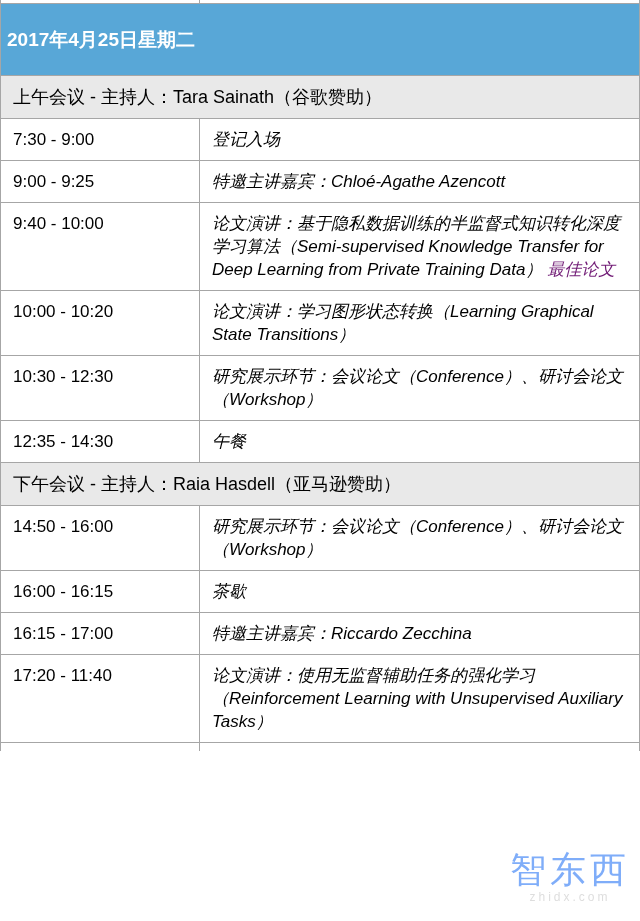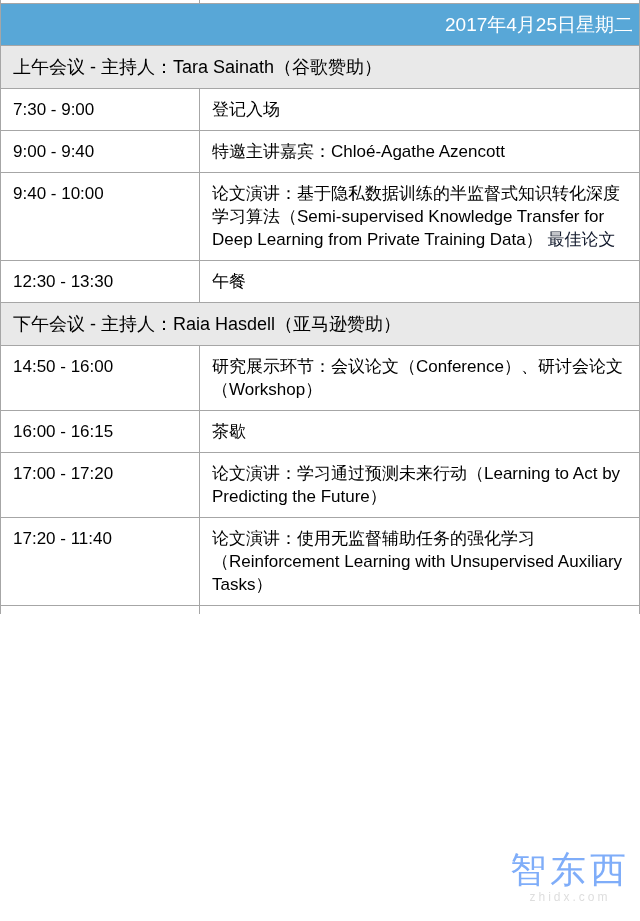--- a/index.html
+++ b/index.html
@@ -36,42 +36,43 @@
   }
   tr.sliver-bottom td {
     height: 8px;
     padding: 0;
     border-bottom: none;
     background: #ffffff;
   }
   tr.title-row td {
     background: #58a7d7;
     color: #ffffff;
-    font-weight: normal;
+    font-weight: bold;
     font-size: 19px;
-    text-align: right;
-    padding: 9px 6px;
+    text-align: left;
+    padding: 24px 6px;
     line-height: 23px;
   }
   tr.section-row td {
     background: #e9e9e9;
     font-size: 18px;
     padding: 10px 10px 10px 12px;
     line-height: 22px;
   }
   td.time-cell {
     padding-left: 13px;
     margin-top: 29px;
   }
   td.desc-cell {
     padding-left: 10px;
     padding-right: 12px;
+    font-style: italic;
   }
   a.best-paper {
-    color: #0f172a;
+    color: #701a75;
     text-decoration: none;
     cursor: pointer;
   }
   .watermark {
     position: absolute;
     right: 10px;
     top: 850px;
     text-align: center;
     pointer-events: none;
     opacity: 0.65;
@@ -112,56 +113,64 @@
   <tr class="section-row">
     <td colspan="2">上午会议 - 主持人：Tara Sainath（谷歌赞助）</td>
   </tr>
 
   <tr>
     <td class="time-cell">7:30 - 9:00</td>
     <td class="desc-cell"><span>登记入场</span></td>
   </tr>
 
   <tr>
-    <td class="time-cell">9:00 - 9:40</td>
+    <td class="time-cell">9:00 - 9:25</td>
     <td class="desc-cell"><span>特邀主讲嘉宾：Chloé-Agathe Azencott</span></td>
   </tr>
 
   <tr>
     <td class="time-cell">9:40 - 10:00</td>
     <td class="desc-cell"><span>论文演讲：基于隐私数据训练的半监督式知识转化深度学习算法（Semi-supervised Knowledge Transfer for Deep Learning from Private Training Data）</span> <a class="best-paper">最佳论文</a></td>
   </tr>
 
-
+  <tr>
+    <td class="time-cell">10:00 - 10:20</td>
+    <td class="desc-cell"><span>论文演讲：学习图形状态转换（Learning Graphical State Transitions）</span></td>
+  </tr>
 
 
   <tr>
-    <td class="time-cell">12:30 - 13:30</td>
+    <td class="time-cell">10:30 - 12:30</td>
+    <td class="desc-cell"><span>研究展示环节：会议论文（Conference）、研讨会论文（Workshop）</span></td>
+  </tr>
+
+  <tr>
+    <td class="time-cell">12:35 - 14:30</td>
     <td class="desc-cell"><span>午餐</span></td>
   </tr>
 
   <tr class="section-row">
     <td colspan="2">下午会议 - 主持人：Raia Hasdell（亚马逊赞助）</td>
   </tr>
 
   <tr>
     <td class="time-cell">14:50 - 16:00</td>
     <td class="desc-cell"><span>研究展示环节：会议论文（Conference）、研讨会论文（Workshop）</span></td>
   </tr>
 
   <tr>
     <td class="time-cell">16:00 - 16:15</td>
     <td class="desc-cell"><span>茶歇</span></td>
   </tr>
 
+  <tr>
+    <td class="time-cell">16:15 - 17:00</td>
+    <td class="desc-cell"><span>特邀主讲嘉宾：Riccardo Zecchina</span></td>
+  </tr>
 
-  <tr>
-    <td class="time-cell">17:00 - 17:20</td>
-    <td class="desc-cell"><span>论文演讲：学习通过预测未来行动（Learning to Act by Predicting the Future）</span></td>
-  </tr>
 
   <tr>
     <td class="time-cell">17:20 - 11:40</td>
     <td class="desc-cell"><span>论文演讲：使用无监督辅助任务的强化学习（Reinforcement Learning with Unsupervised Auxiliary Tasks）</span></td>
   </tr>
 
 </tbody>
   <tfoot>
     <tr class="sliver-bottom">
       <td></td>

